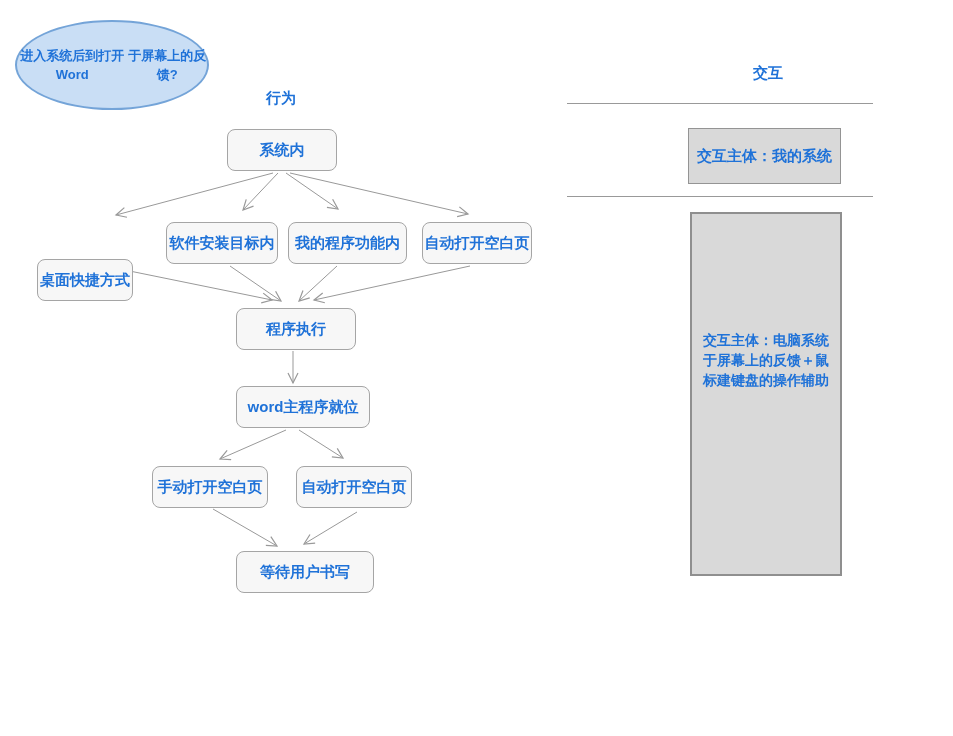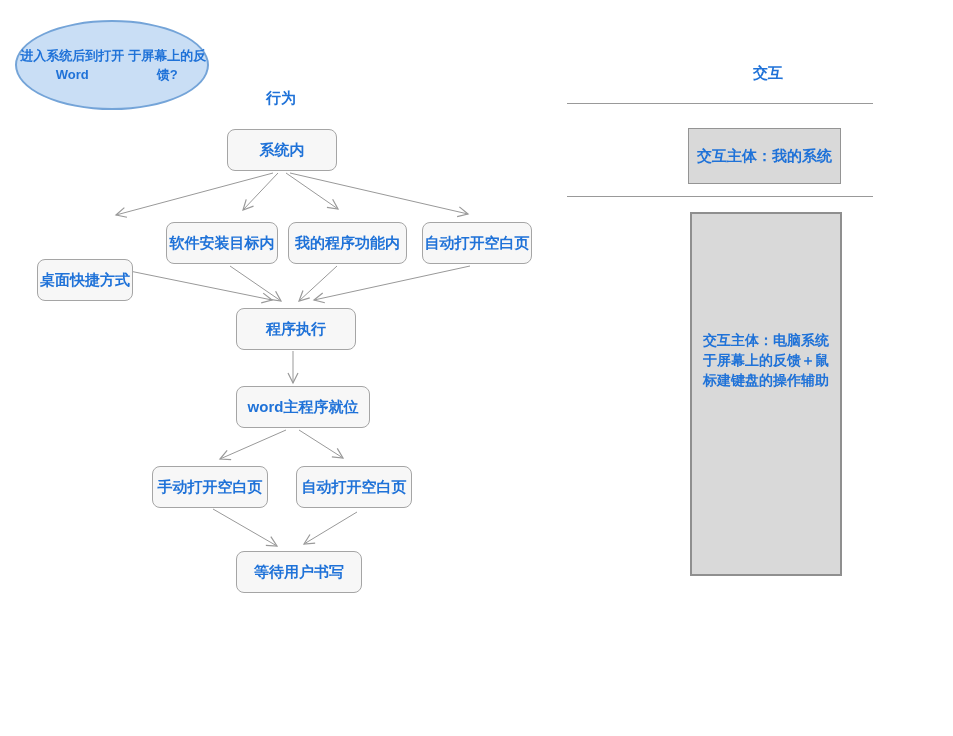--- a/index.html
+++ b/index.html
@@ -28,21 +28,21 @@
   }
   .n-system{left:227px;top:129px;width:110px;}
   .n-desktop{left:37px;top:236px;width:96px;margin-top:23px;}
   .n-install{left:166px;top:222px;width:112px;}
   .n-function{left:288px;top:222px;width:119px;}
   .n-other{left:422px;top:222px;width:110px;}
   .n-exec{left:236px;top:308px;width:120px;}
   .n-word{left:236px;top:386px;width:134px;}
   .n-manual{left:152px;top:466px;width:116px;}
   .n-auto{left:296px;top:466px;width:116px;}
-  .n-wait{left:236px;top:551px;width:126px;}
+  .n-wait{left:236px;top:551px;width:138px;}
   .hline{position:absolute;left:567px;width:306px;height:0;border-top:1px solid #999999;}
   .hline.l1{top:103px;}
   .hline.l2{top:196px;}
   .panel-small{
     position:absolute;left:688px;top:128px;width:153px;height:56px;box-sizing:border-box;
     background:#d9d9d9;border:1px solid #949494;
     display:flex;align-items:center;justify-content:center;
     color:#1f72d8;font-size:15px;font-weight:bold;white-space:nowrap;
   }
   .panel-big{

